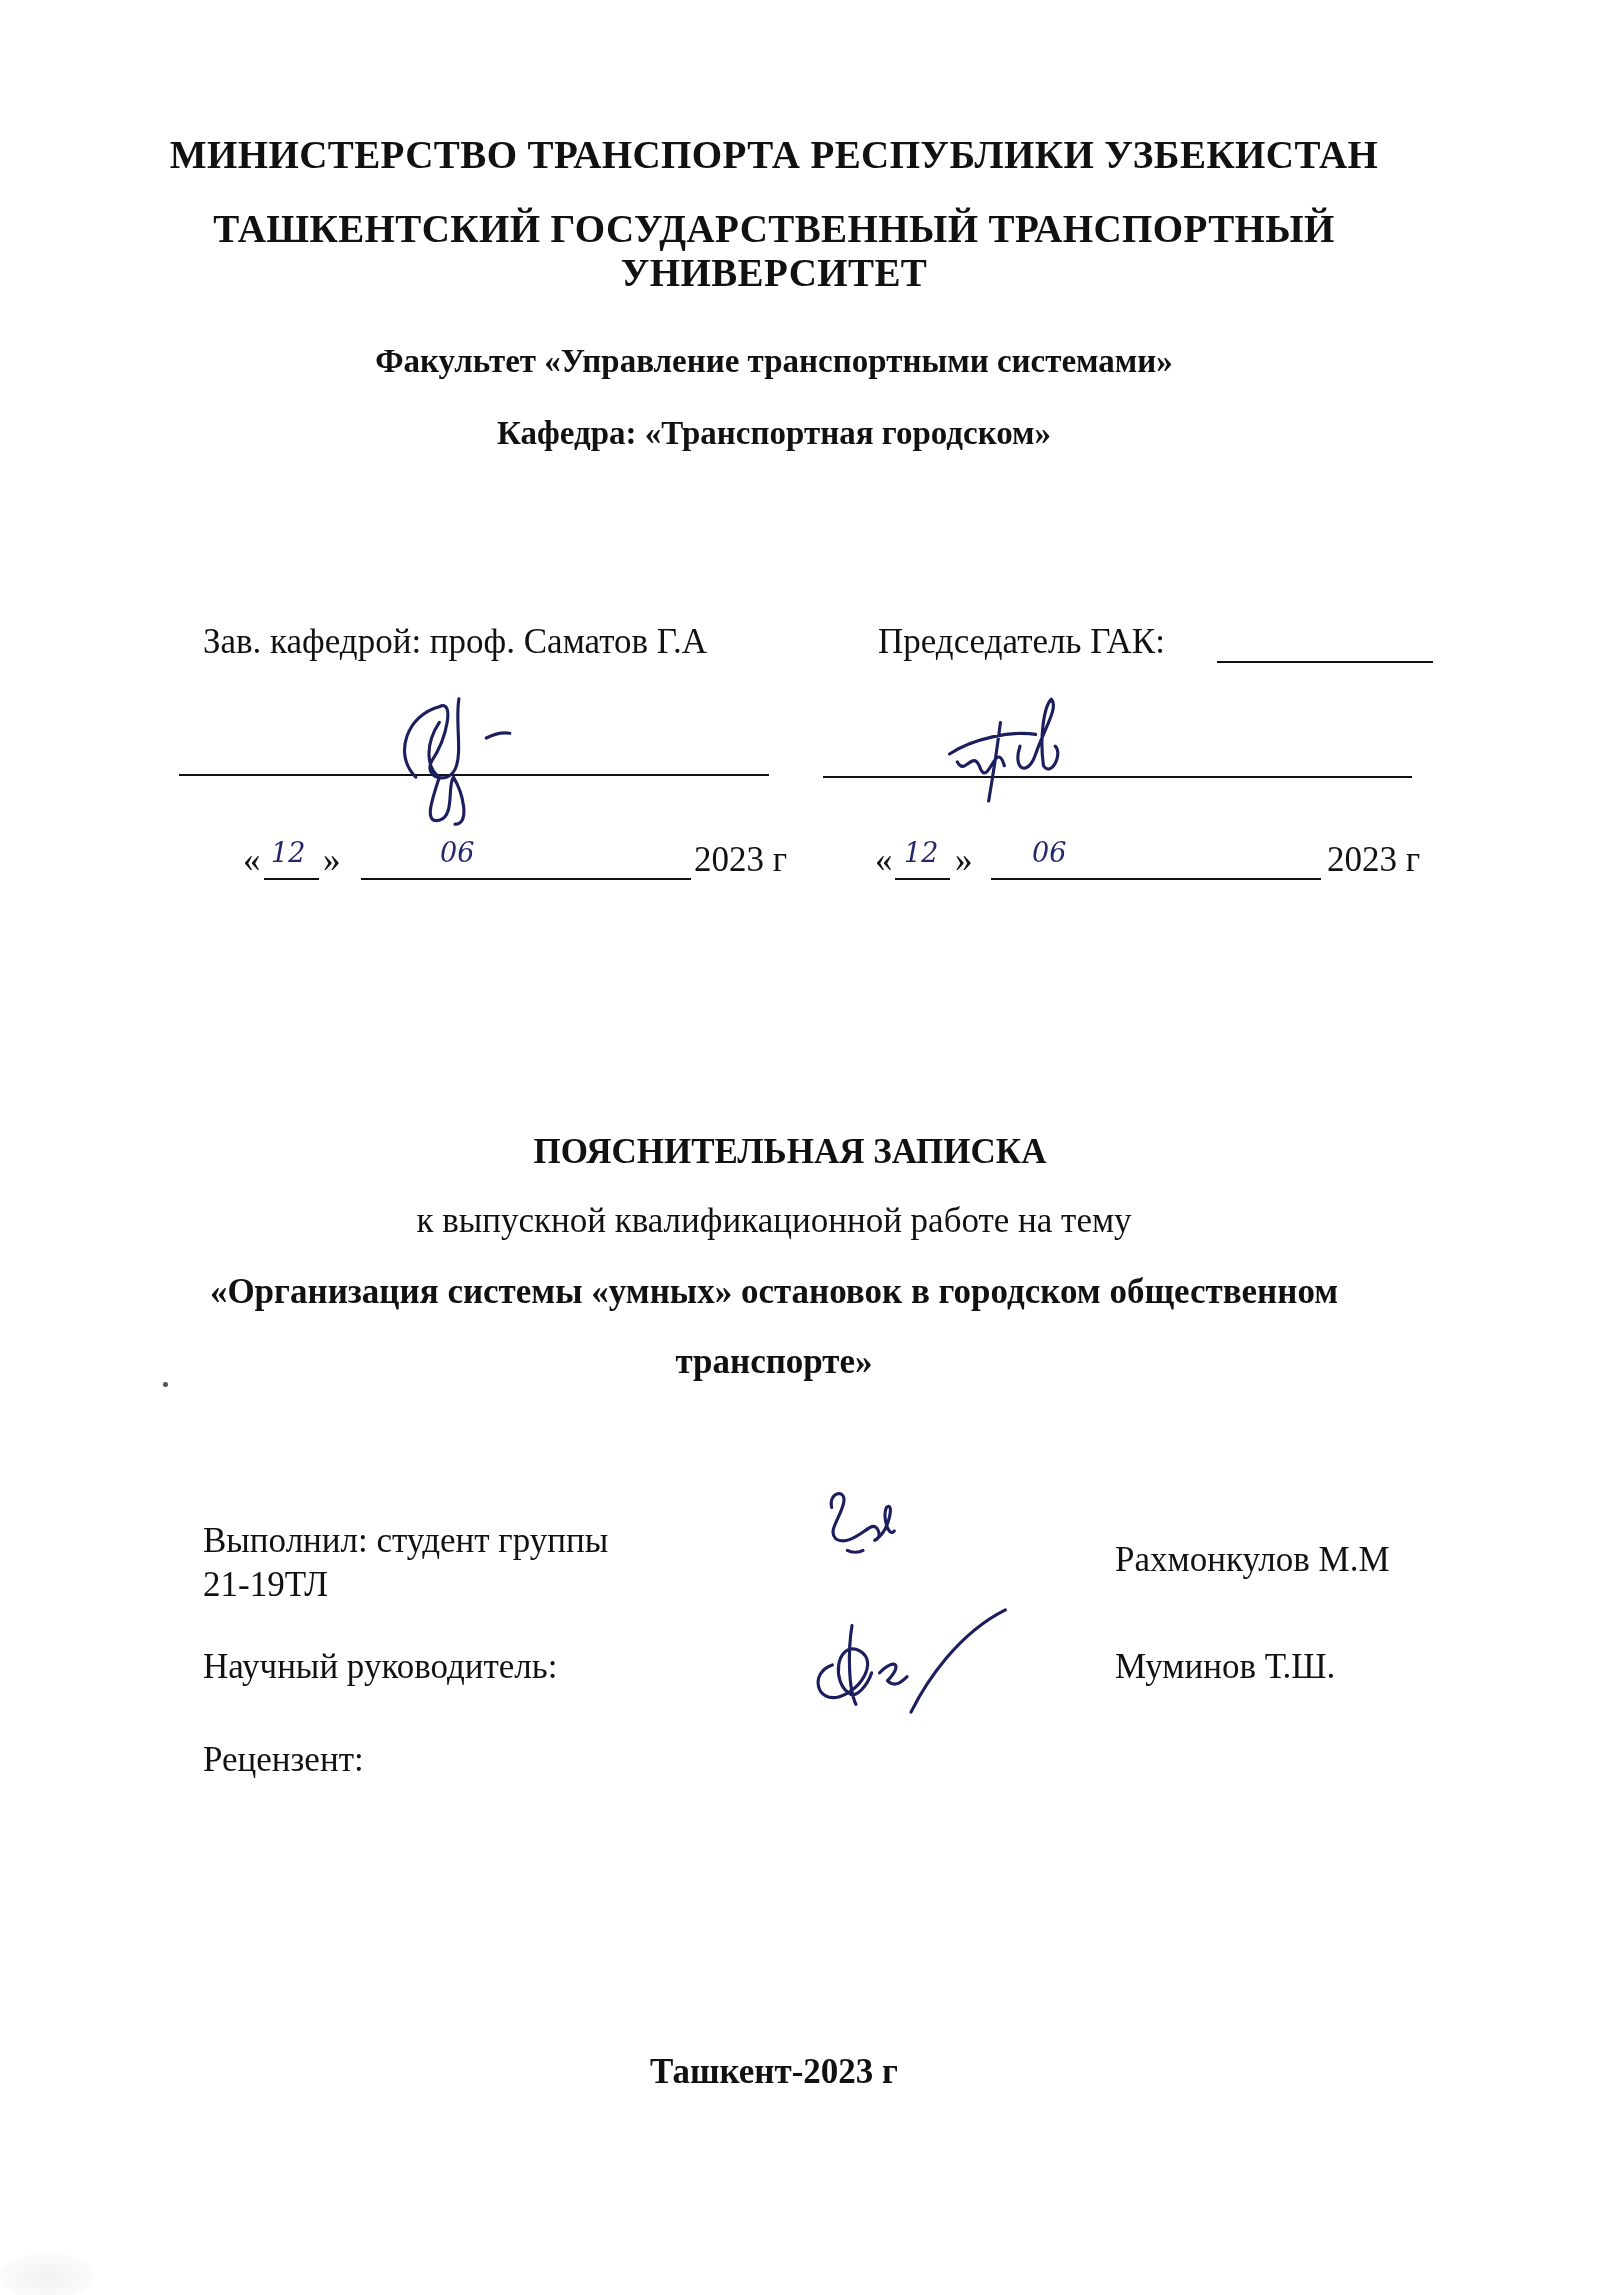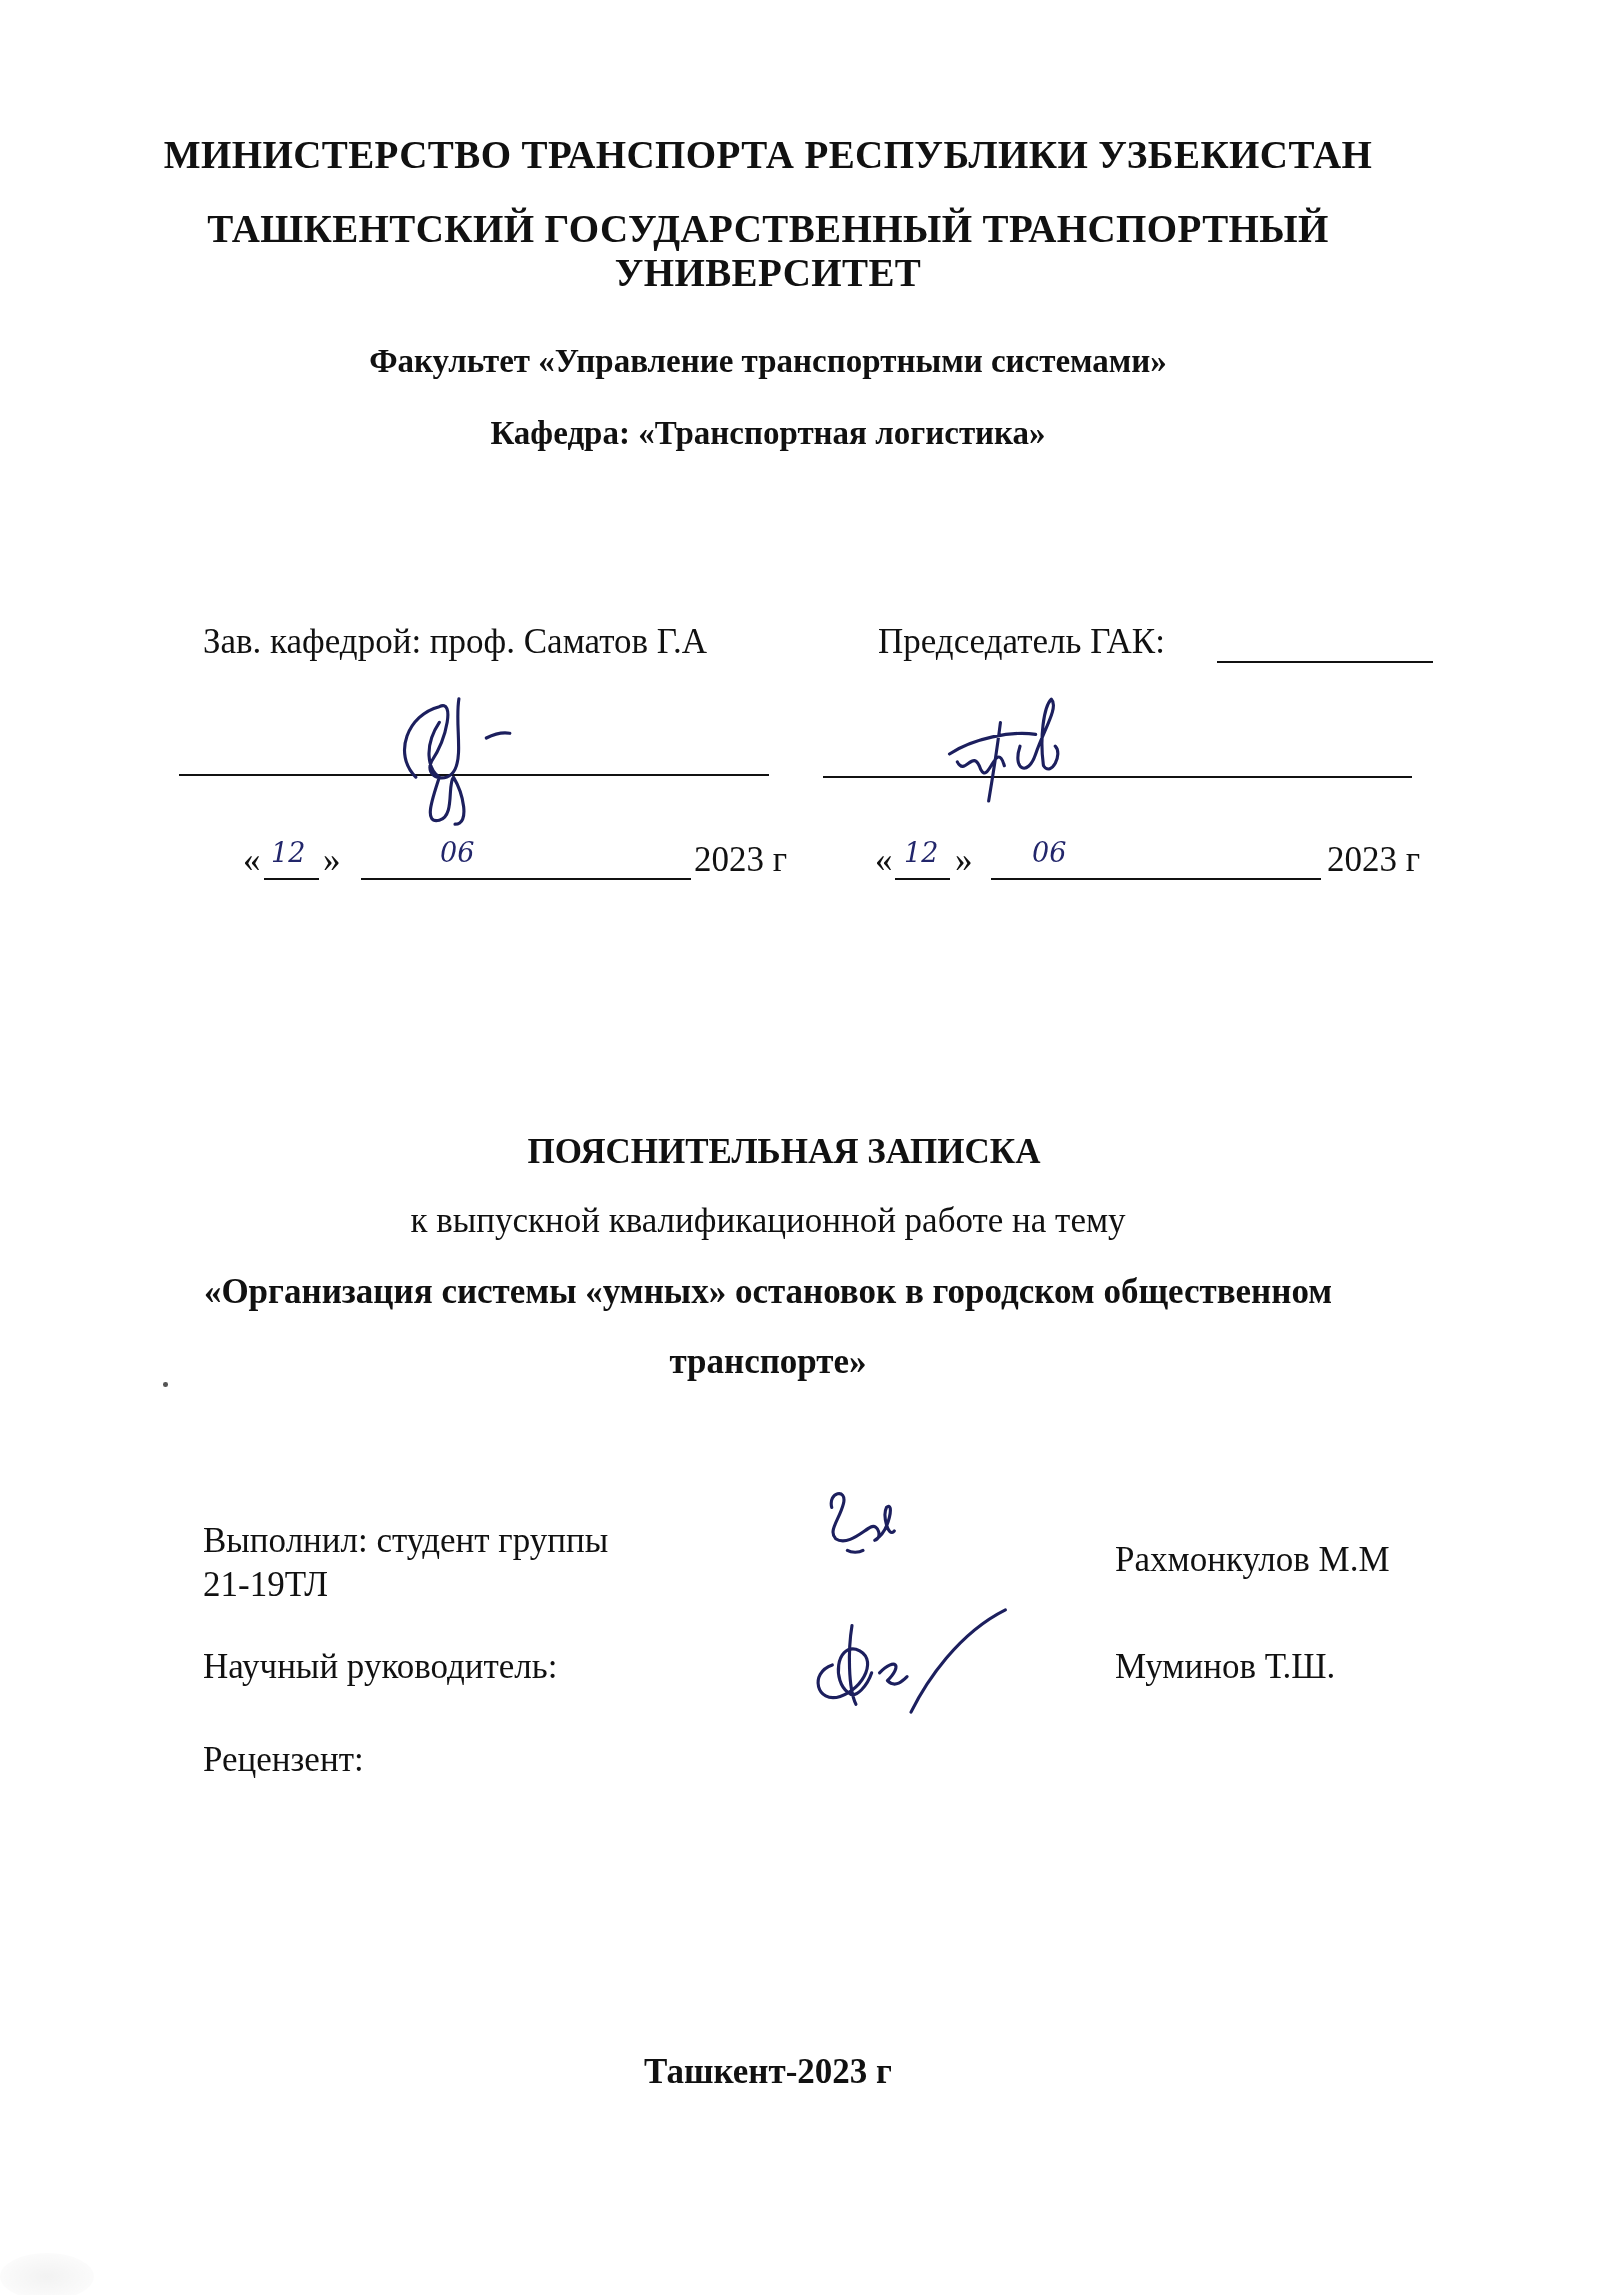--- a/index.html
+++ b/index.html
@@ -1,41 +1,41 @@
 <!DOCTYPE html>
 <html style="font-size:12.6px"><head>
 <meta charset="utf-8">
 <style>
   html, body { margin: 0; padding: 0; background: #ffffff; }
   body {
     width: 1622px; height: 2295px; position: relative; overflow: hidden;
     font-family: "Liberation Serif", "DejaVu Serif", serif; color: #111;
   }
   .abs { position: absolute; }
-  .center { left: 2px; width: 1532px; text-align: center; }
+  .center { left: 8px; width: 1532px; text-align: center; }
   .hdr { font-weight: bold; font-size: 39px; letter-spacing: 0.4px; }
   .sub { font-weight: bold; font-size: 33px; margin-top: 13px; }
   .reg { font-size: 35px; }
   .bold44 { font-weight: bold; font-size: 35px; }
   .line { position: absolute; height: 2.4px; background: #111; }
   .sig { position: absolute; }
   .sig path { fill: none; stroke: #1c1f5e; stroke-width: 4; stroke-linecap: round; stroke-linejoin: round; }
   .hand { font-family: "DejaVu Serif", serif; font-style: italic; color: #22266b; font-size: 27px; }
   .dot { position: absolute; width: 4.7px; height: 4.7px; border-radius: 50%; background: #555; }
   .smudge { position: absolute; width: 94px; height: 47px; border-radius: 50%;
             background: radial-gradient(ellipse at center, rgba(0,0,0,0.05), rgba(0,0,0,0)); }
 </style>
 </head>
 <body>
 
 <div class="abs center hdr" style="top:132px;">МИНИСТЕРСТВО ТРАНСПОРТА РЕСПУБЛИКИ УЗБЕКИСТАН</div>
 <div class="abs center hdr" style="top:206px;">ТАШКЕНТСКИЙ ГОСУДАРСТВЕННЫЙ ТРАНСПОРТНЫЙ</div>
 <div class="abs center hdr" style="top:250px;">УНИВЕРСИТЕТ</div>
 <div class="abs center sub" style="top:330px;">Факультет «Управление транспортными системами»</div>
-<div class="abs center sub" style="top:402px;">Кафедра: «Транспортная логистика»</div>
+<div class="abs center sub" style="top:402px;">Кафедра: «Транспортная городском»</div>
 
 <div class="abs reg" style="top:622px; left:203px;">Зав. кафедрой: проф. Саматов Г.А</div>
 <div class="abs reg" style="top:622px; left:878px;">Председатель ГАК:</div>
 <div class="line" style="top:661px; left:1217px; width:216px;"></div>
 
 <div class="line" style="top:774px; left:179px; width:590px;"></div>
 <div class="line" style="top:776px; left:823px; width:589px;"></div>
 
 <svg class="sig" style="left:361px; top:691px;" width="188" height="141" viewBox="0 0 240 180">
   <path d="M70 110 C40 80, 60 30, 100 20 C120 10, 110 60, 90 90 C80 110, 110 120, 120 100 C130 80, 120 40, 125 10 M100 40 C80 70, 85 100, 100 110 C90 140, 80 170, 100 165 C120 160, 110 120, 118 110 C130 130, 140 170, 120 170 M160 60 C170 55, 180 52, 190 54"></path>

